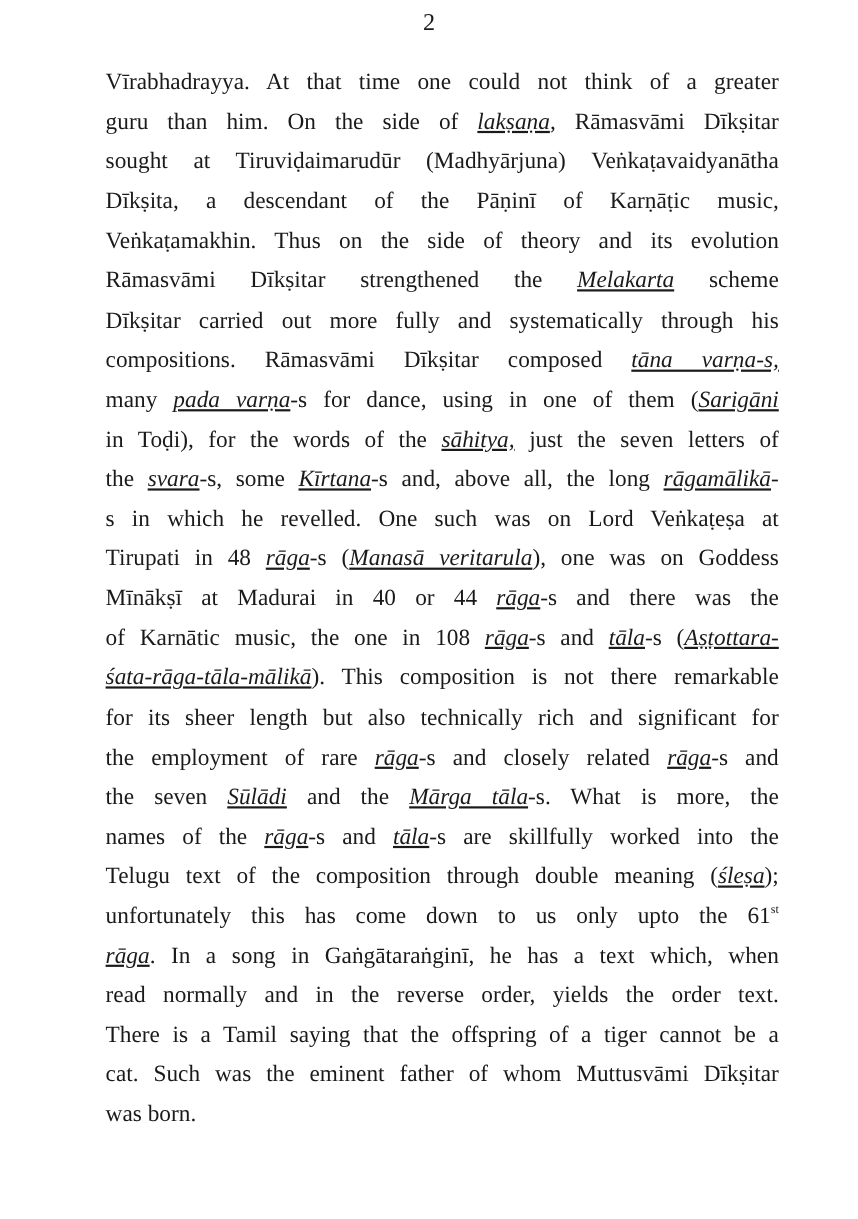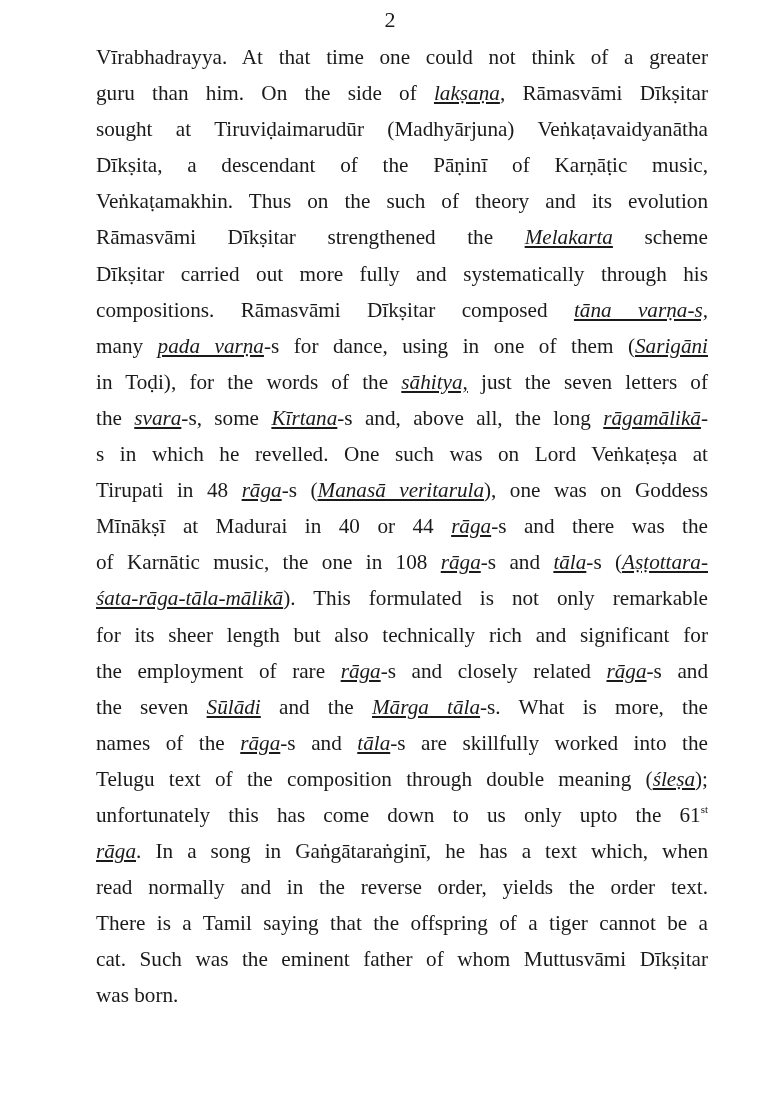--- a/index.html
+++ b/index.html
@@ -19,21 +19,21 @@
     position: absolute;
     top: 6px;
     left: 0;
     width: 780px;
     text-align: center;
     font-size: 22px;
     line-height: 28px;
   }
   .body-text {
     position: absolute;
-    top: 39px;
+    top: 56px;
     left: 96px;
     width: 612px;
   }
   .line {
     display: block;
     height: 36.1px;
     line-height: 36.1px;
     font-size: 21.2px;
     white-space: nowrap;
     text-align: justify;
@@ -48,32 +48,32 @@
 </head>
 <body>
 
 <div class="page-number">2</div>
 
 <div class="body-text" id="body-text">
     <span class="line"><span>Vīrabhadrayya.  At that time one could not think of a greater</span></span>
     <span class="line"><span>guru than him. On the side of </span><i>lakṣaṇa</i><span>, Rāmasvāmi Dīkṣitar</span></span>
     <span class="line"><span>sought at Tiruviḍaimarudūr (Madhyārjuna) Veṅkaṭavaidyanātha</span></span>
     <span class="line"><span>Dīkṣita, a descendant of the Pāṇinī of Karṇāṭic music,</span></span>
-    <span class="line"><span>Veṅkaṭamakhin. Thus on the such of theory and its evolution</span></span>
+    <span class="line"><span>Veṅkaṭamakhin. Thus on the side of theory and its evolution</span></span>
     <span class="line"><span>Rāmasvāmi Dīkṣitar strengthened the </span><i>Melakarta</i><span> scheme</span></span>
     <span class="line"><span>Dīkṣitar carried out more fully and systematically through his</span></span>
     <span class="line"><span>compositions. Rāmasvāmi Dīkṣitar composed </span><i>tāna varṇa-s,</i></span>
     <span class="line"><span>many </span><i>pada varṇa</i><span>-s for dance, using in one of them (</span><i>Sarigāni</i></span>
     <span class="line"><span>in Toḍi), for the words of the </span><i>sāhitya,</i><span> just the seven letters of</span></span>
     <span class="line"><span>the </span><i>svara</i><span>-s, some </span><i>Kīrtana</i><span>-s and, above all, the long </span><i>rāgamālikā</i><span>-</span></span>
     <span class="line"><span>s in which he revelled. One such was on Lord Veṅkaṭeṣa at</span></span>
     <span class="line"><span>Tirupati in 48 </span><i>rāga</i><span>-s (</span><i>Manasā veritarula</i><span>), one was on Goddess</span></span>
     <span class="line"><span>Mīnākṣī at Madurai in 40 or 44 </span><i>rāga</i><span>-s and there was the</span></span>
     <span class="line"><span>of Karnātic music, the one in 108 </span><i>rāga</i><span>-s and </span><i>tāla</i><span>-s (</span><i>Aṣṭottara-</i></span>
-    <span class="line"><i>śata-rāga-tāla-mālikā</i><span>).  This formulated is not only remarkable</span></span>
+    <span class="line"><i>śata-rāga-tāla-mālikā</i><span>).  This composition is not there remarkable</span></span>
     <span class="line"><span>for its sheer length but also technically rich and significant for</span></span>
     <span class="line"><span>the employment of rare </span><i>rāga</i><span>-s and closely related </span><i>rāga</i><span>-s and</span></span>
     <span class="line"><span>the seven </span><i>Sūlādi</i><span> and the </span><i>Mārga tāla</i><span>-s.  What is more, the</span></span>
     <span class="line"><span>names of the </span><i>rāga</i><span>-s and </span><i>tāla</i><span>-s are skillfully worked into the</span></span>
     <span class="line"><span>Telugu text of the composition through double meaning (</span><i>śleṣa</i><span>);</span></span>
     <span class="line"><span>unfortunately this has come down to us only upto the 61</span><sup>st</sup></span>
     <span class="line"><i>rāga</i><span>.  In a song in Gaṅgātaraṅginī, he has a text which, when</span></span>
     <span class="line"><span>read normally and in the reverse order, yields the order text.</span></span>
     <span class="line"><span>There is a Tamil saying that the offspring of a tiger cannot be a</span></span>
     <span class="line"><span>cat.  Such was the eminent father of whom Muttusvāmi Dīkṣitar</span></span>

